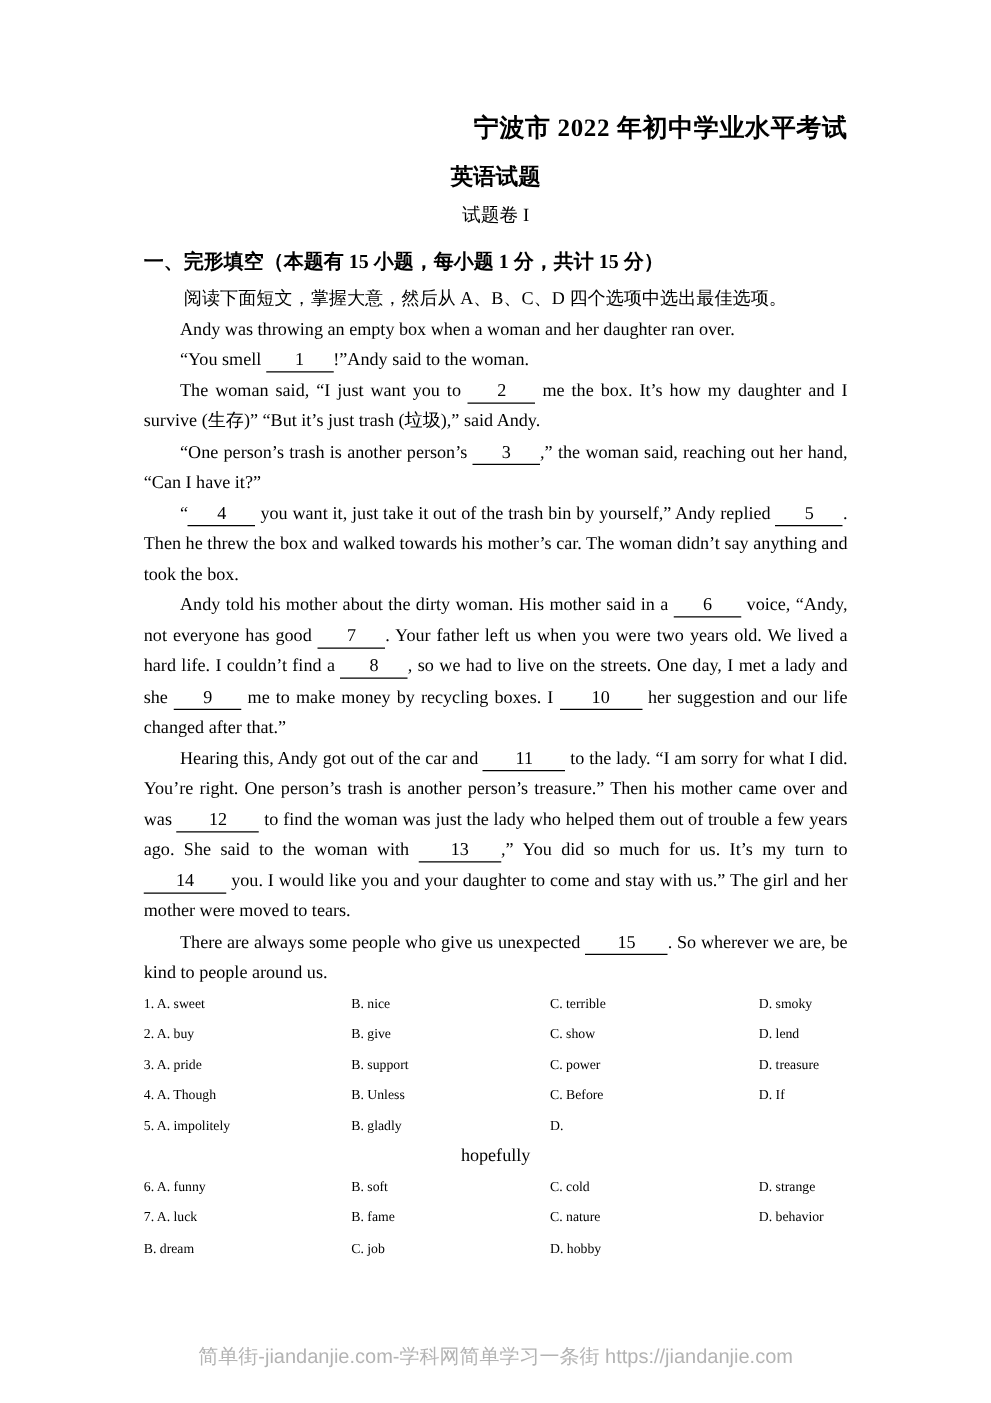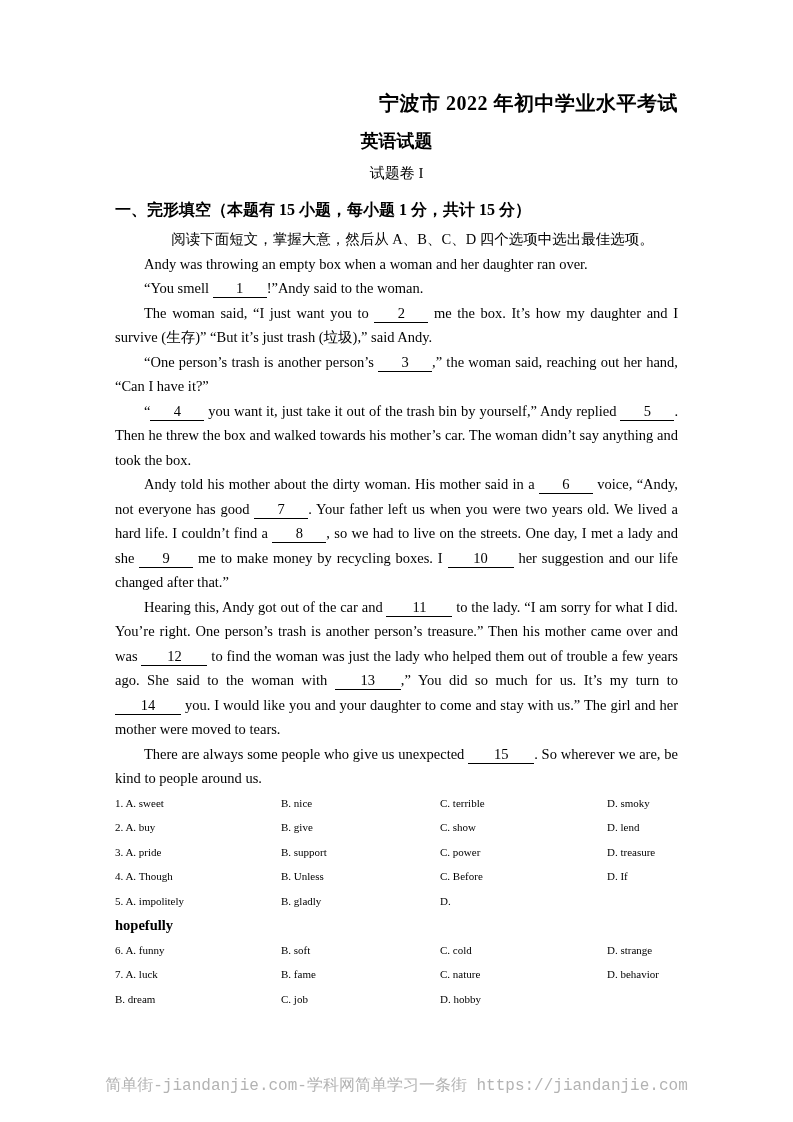--- a/index.html
+++ b/index.html
@@ -44,21 +44,21 @@
     line-height: 26px;
     font-weight: bold;
     text-align: left;
   }
   .para {
     margin: 0;
     font-size: 14.5px;
     line-height: 24.5px;
     text-align: justify;
   }
-  .para.instruction { text-align: center; margin-top: 4px; margin-left: 32px; }
+  .para.instruction { text-align: left; margin-top: 4px; margin-left: 32px; }
   .para.indent { text-indent: 29px; }
   .blank {
     display: inline-block;
     min-width: 46px;
     padding: 0 4px;
     border-bottom: 1px solid #000;
     text-align: center;
     text-indent: 0;
     line-height: 18px;
   }
@@ -67,30 +67,29 @@
   .opt-row {
     display: grid;
     grid-template-columns: 166px 159px 167px 1fr;
     font-size: 11px;
     line-height: 24.5px;
   }
   .opt-cell { text-align: left; white-space: nowrap; overflow: hidden; }
   .opt-overflow {
     font-size: 14.5px;
     line-height: 24.5px;
-    text-align: left;
-    font-weight: bold;
+    text-align: center;
   }
   .footer {
     position: absolute;
     left: 0;
     right: 0;
     bottom: 26px;
     text-align: center;
-    font-family: Liberation Mono, monospace;
+    font-family: Liberation Sans, sans-serif;
     font-size: 16px;
     color: #b3b3b3;
   }
 </style>
 </head>
 <body>
 
 <div class="page">
   <div class="content">
     <h1 class="exam-title">宁波市 2022 年初中学业水平考试</h1>

